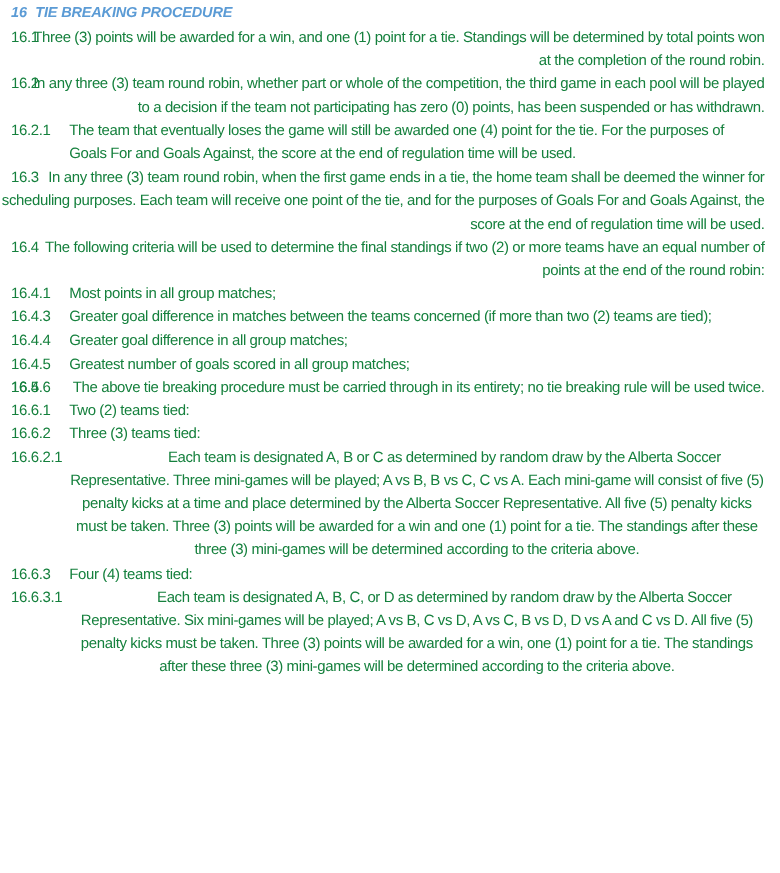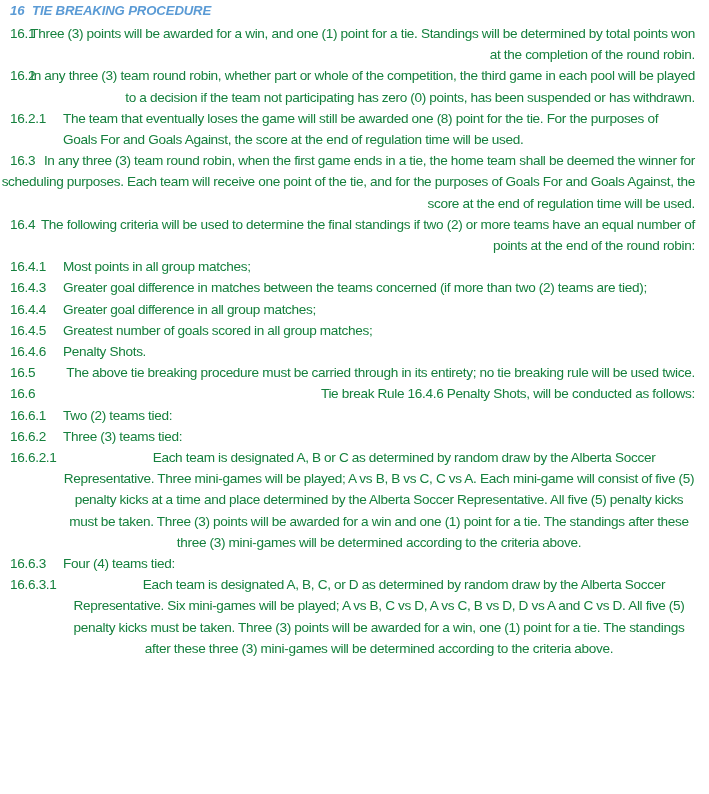--- a/index.html
+++ b/index.html
@@ -122,21 +122,21 @@
       <div class="clause lvl1">
         <span class="num">16.1</span>
         <span class="body">Three (3) points will be awarded for a win, and one (1) point for a tie.  Standings will be determined by total points won at the completion of the round robin.</span>
       </div>
       <div class="clause lvl1">
         <span class="num">16.2</span>
         <span class="body">In any three (3) team round robin, whether part or whole of the competition, the third game in each pool will be played to a decision if the team not participating has zero (0) points, has been suspended or has withdrawn.</span>
       </div>
       <div class="clause lvl2">
         <span class="num">16.2.1</span>
-        <span class="body">The team that eventually loses the game will still be awarded one (8) point for the tie.  For the purposes of Goals For and Goals Against, the score at the end of regulation time will be used.</span>
+        <span class="body">The team that eventually loses the game will still be awarded one (4) point for the tie.  For the purposes of Goals For and Goals Against, the score at the end of regulation time will be used.</span>
       </div>
       <div class="clause lvl1">
         <span class="num">16.3</span>
         <span class="body">In any three (3) team round robin, when the first game ends in a tie, the home team shall be deemed the winner for scheduling purposes.  Each team will receive one point of the tie, and for the purposes of Goals For and Goals Against, the score at the end of regulation time will be used.</span>
       </div>
       <div class="clause lvl1">
         <span class="num">16.4</span>
         <span class="body">The following criteria will be used to determine the final standings if two (2) or more teams have an equal number of points at the end of the round robin:</span>
       </div>
       <div class="clause lvl3">
@@ -150,29 +150,24 @@
       <div class="clause lvl3">
         <span class="num">16.4.4</span>
         <span class="body">Greater goal difference in all group matches;</span>
       </div>
       <div class="clause lvl3">
         <span class="num">16.4.5</span>
         <span class="body">Greatest number of goals scored in all group matches;</span>
       </div>
       <div class="clause lvl3">
         <span class="num">16.4.6</span>
-        <span class="body">Penalty Shots.</span>
       </div>
       <div class="clause lvl1">
         <span class="num">16.5</span>
         <span class="body">The above tie breaking procedure must be carried through in its entirety; no tie breaking rule will be used twice.</span>
-      </div>
-      <div class="clause lvl1">
-        <span class="num">16.6</span>
-        <span class="body">Tie break Rule 16.4.6 Penalty Shots, will be conducted as follows:</span>
       </div>
       <div class="clause lvl3">
         <span class="num">16.6.1</span>
         <span class="body">Two (2) teams tied:</span>
       </div>
       <div class="clause lvl3">
         <span class="num">16.6.2</span>
         <span class="body">Three (3) teams tied:</span>
       </div>
       <div class="clause lvl4">

